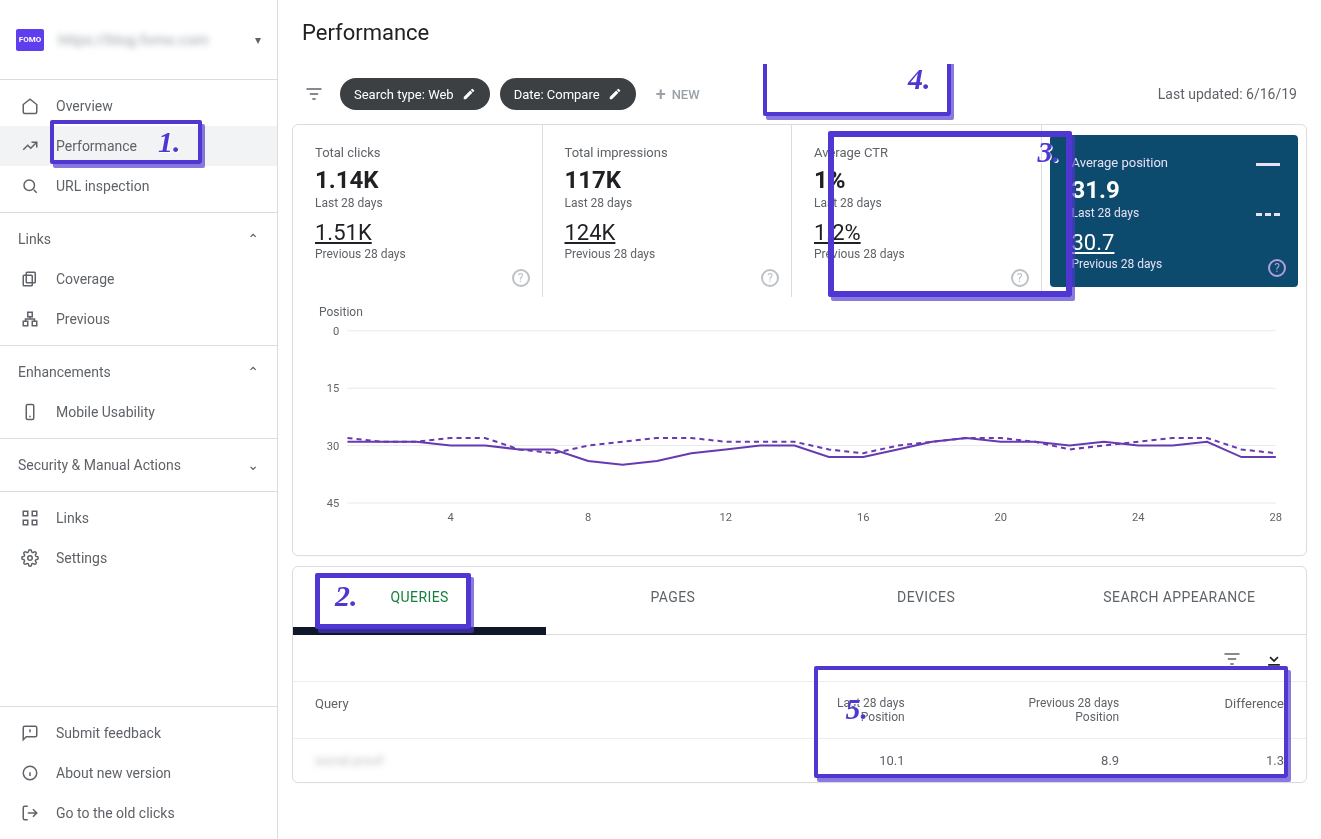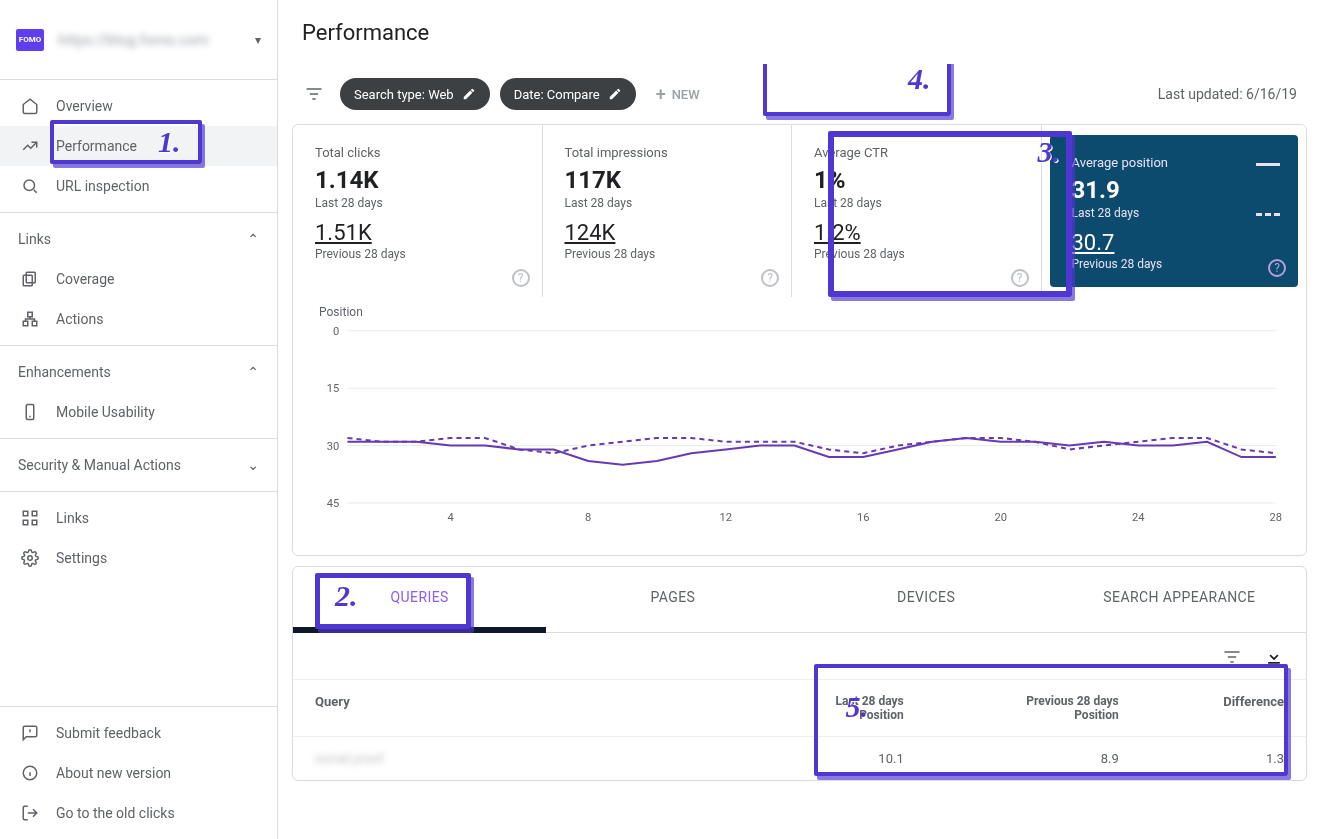--- a/index.html
+++ b/index.html
@@ -161,39 +161,39 @@
     .tabs-row {
       display: flex; border-bottom: 1px solid #dadce0;
       position: relative;
     }
     .tab {
       flex: 1; text-align: center; padding: 22px 0;
       font-size: 14px; color: #5f6368; letter-spacing: 0.4px; cursor: pointer;
       text-transform: uppercase;
     }
     .tab.active {
-      color: #8b5cf6; border-bottom: 6px solid #0f172a; margin-bottom: -1px;
+      color: #15803d; border-bottom: 8px solid #0f172a; margin-bottom: -1px;
     }
     .annot-box-2 {
       position: absolute; left: 22px; top: 6px; width: 156px; height: 56px;
       border: 5px solid #4F38D1; box-shadow: 3px 4px 0 0 #4F38D1AA; border-radius: 2px;
       pointer-events: none;
     }
 
     .table-toolbar {
       display: flex; justify-content: flex-end; gap: 22px;
       padding: 14px 22px 8px 22px; color: #5f6368;
     }
     .table-toolbar .tico { cursor: pointer; }
     .data-table { width: 100%; border-collapse: collapse; }
     .data-table th, .data-table td {
       padding: 14px 22px; font-size: 13px; color: #5f6368;
       border-top: 1px solid #eceef0;
     }
-    .data-table th { font-weight: 700; text-align: right; vertical-align: top; margin-top: 11px; }
+    .data-table th { font-weight: 400; text-align: right; vertical-align: top; margin-top: 11px; }
     .data-table th:first-child, .data-table td:first-child { text-align: left; width: 45%; }
     .data-table td.num { text-align: right; }
     .data-table .sub-h { font-size: 12px; display: block; }
     .query-blur { color:#bdbdbd; filter: blur(3px); display:inline-block; }
     .annot-box-5 {
       position: absolute; right: 18px; bottom: 4px; width: 474px; height: 112px;
       border: 4px solid #4F38D1; box-shadow: 3px 4px 0 0 #4F38D1AA; border-radius: 2px;
       pointer-events: none;
     }
 
@@ -260,21 +260,21 @@
       </div>
       <div class="nav-item">
         <span class="ico">
           <svg width="18" height="18" viewBox="0 0 24 24" fill="none" stroke="#5f6368" stroke-width="2">
               <rect x="9" y="3" width="6" height="6"></rect>
               <rect x="3" y="15" width="6" height="6"></rect>
               <rect x="15" y="15" width="6" height="6"></rect>
               <path d="M12 9v3M12 12H6v3M12 12h6v3"></path>
             </svg>
         </span>
-        <span>Actions</span>
+        <span>Previous</span>
       </div>
     </div>
 
     <div class="nav-group">
       <div class="nav-group-header">
         <span>Enhancements</span>
         <span>⌃</span>
       </div>
       <div class="nav-item">
         <span class="ico">

